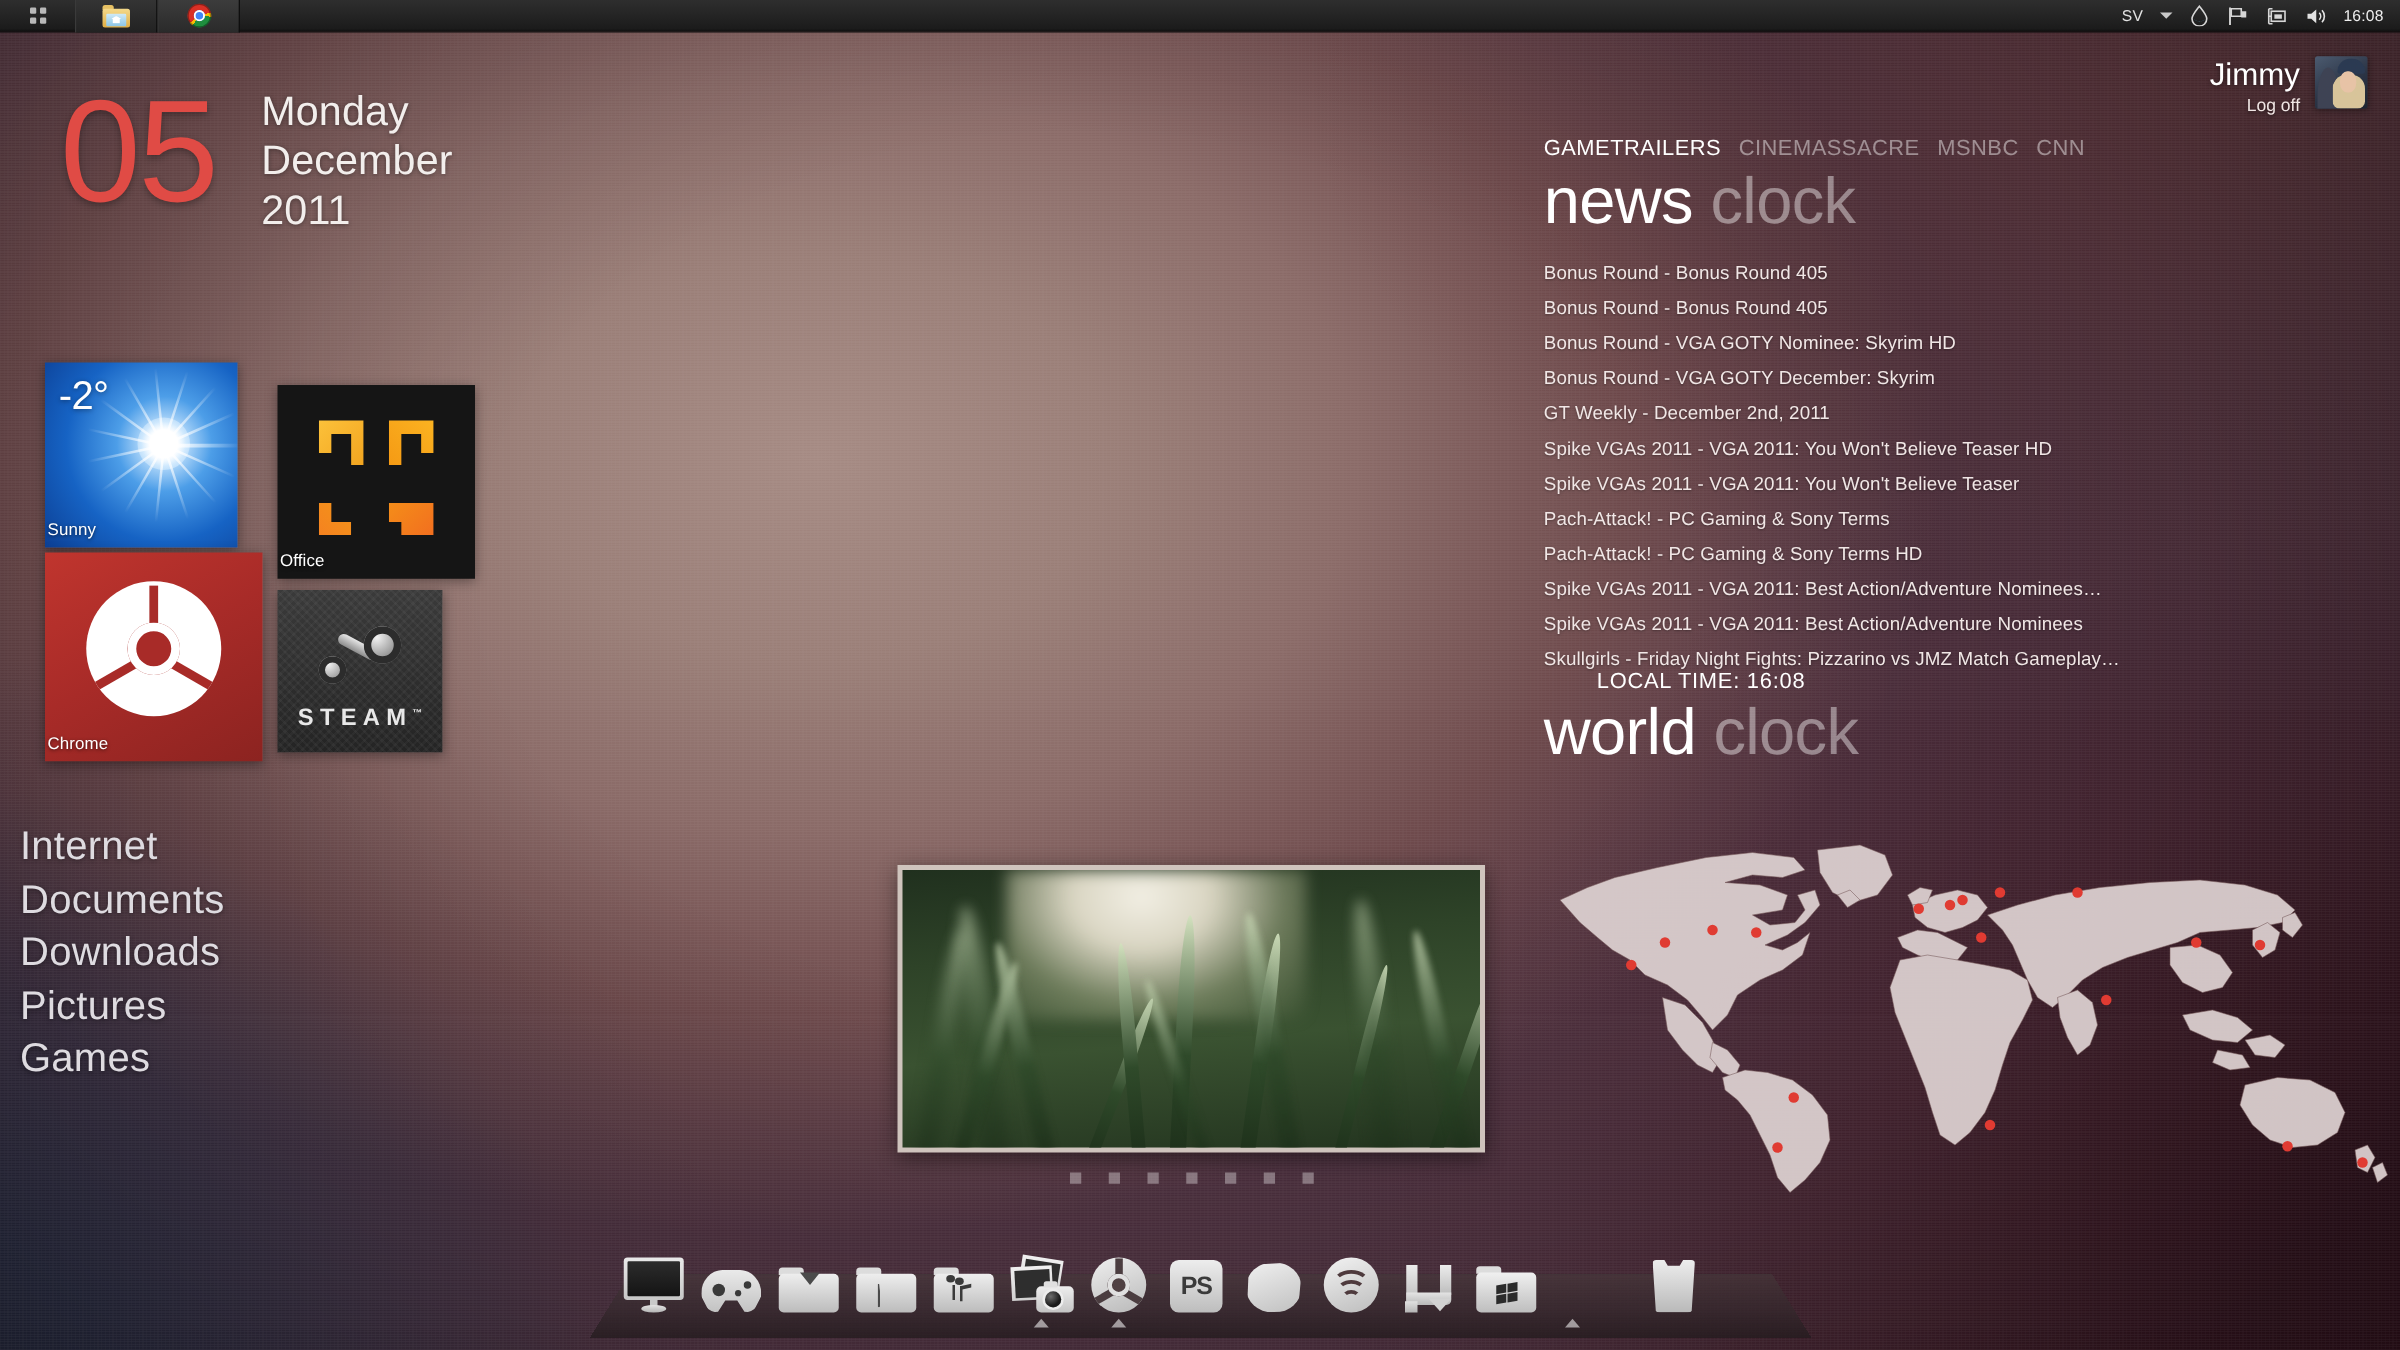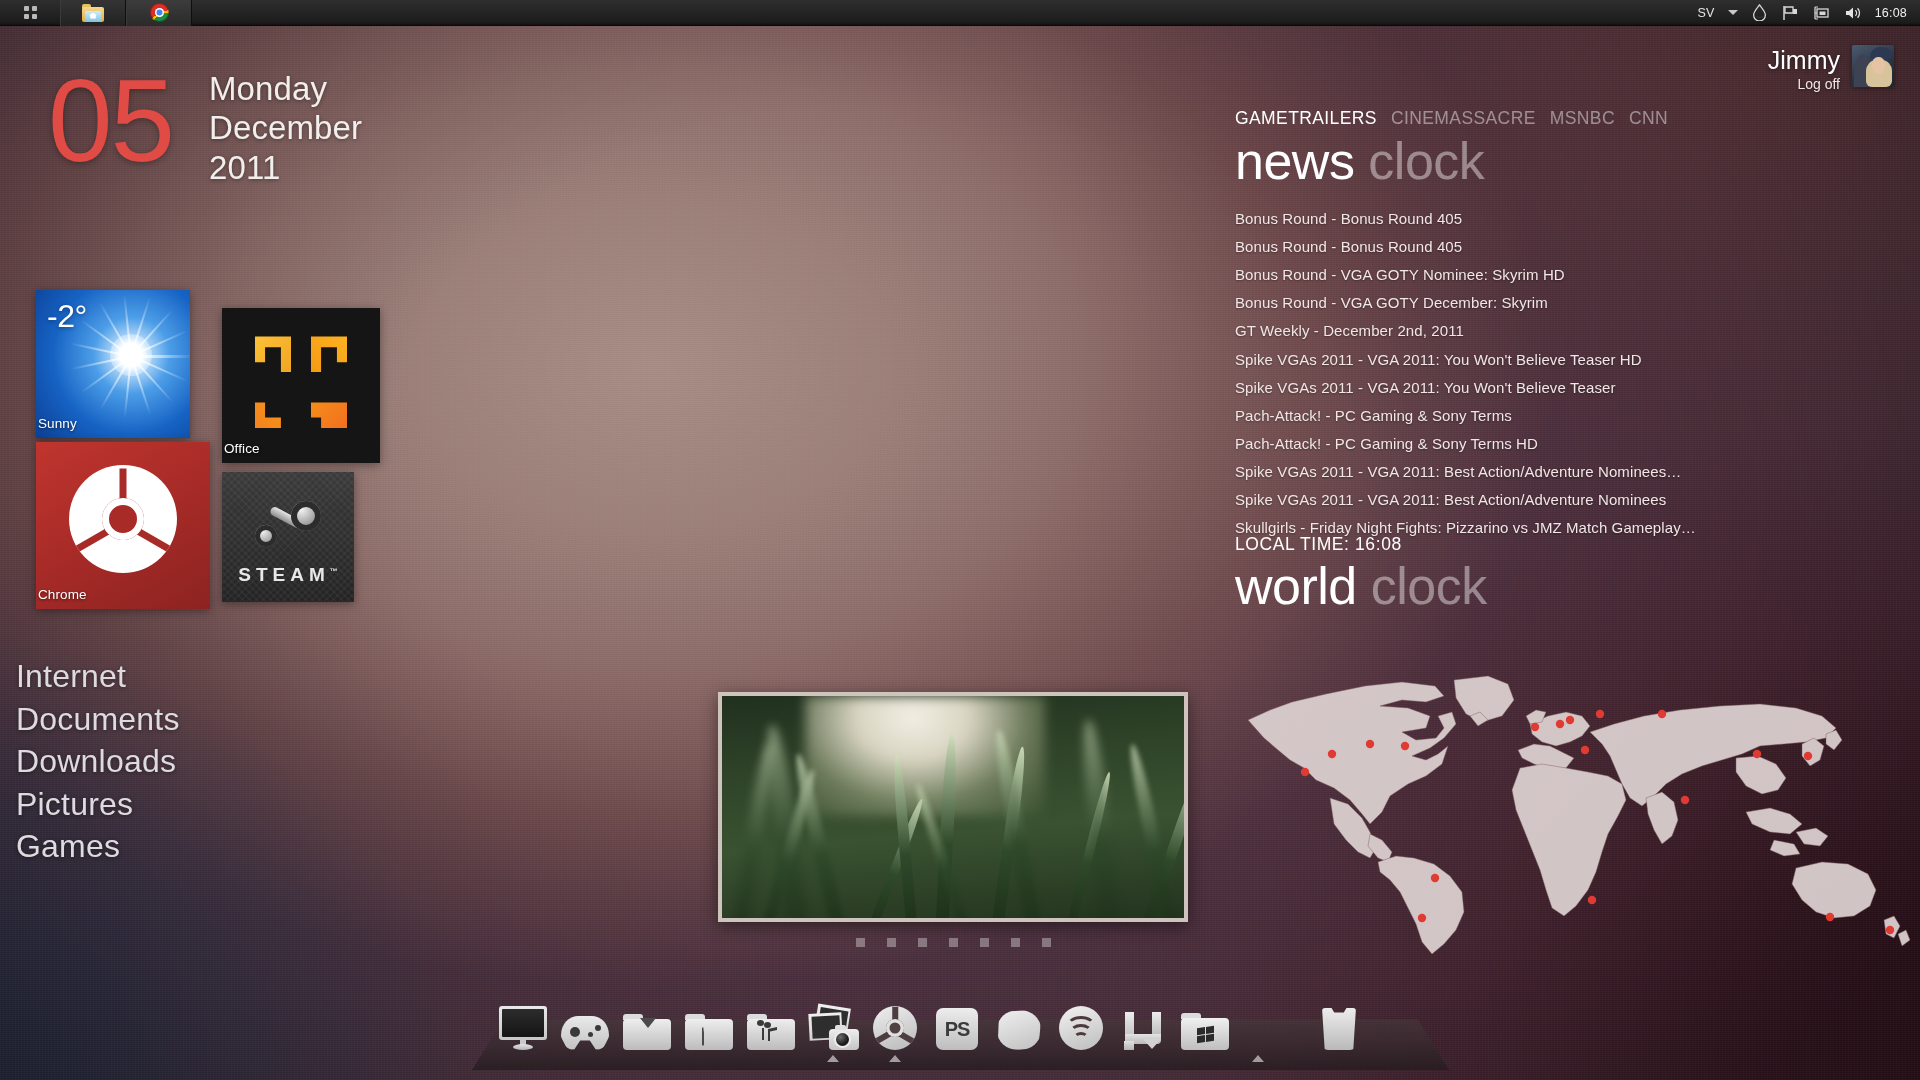--- a/index.html
+++ b/index.html
@@ -170,21 +170,21 @@
   .feed-tab.active { color:#ffffff; }
   .sec-title { font-size:52px; font-weight:300; line-height:1.06; letter-spacing:-0.5px; }
   .sec-title .s1 { color:#ffffff;text-align:right; }
   .sec-title .s2 { color:rgba(255,255,255,0.42); }
   #news-list { margin-top:20px; }
   .news-item { font-size:15px; color:#f1e7e6; line-height:1.3; margin-bottom:8.6px; letter-spacing:0.1px;
     text-shadow:0 1px 2px rgba(0,0,0,0.35); cursor:pointer; white-space:nowrap; }
 
   
   #clock-block { position:absolute; left:1235px; top:534px; z-index:10; }
-  #local-time { font-size:17.5px; color:#ffffff; letter-spacing:0.6px; margin-bottom:4px; }
+  #local-time { font-size:17.5px; color:#ffffff; letter-spacing:0.6px; margin-bottom:4px;text-align:center; }
 
   
   #map-wrap { position:absolute; left:1230px; top:672px; width:690px; height:285px; z-index:5; }
   #map-wrap svg { width:100%; height:100%; display:block; }
   .landmass { fill:#ded2d2; stroke:#7d6060; stroke-width:0.45; opacity:0.93; }
   .citydot { fill:#e03b32; }
 
   
   #photo { position:absolute; left:718px; top:692px; width:470px; height:230px; z-index:10;
     background:#cfc4bd; padding:4px; box-shadow:0 4px 16px rgba(0,0,0,0.45); }

